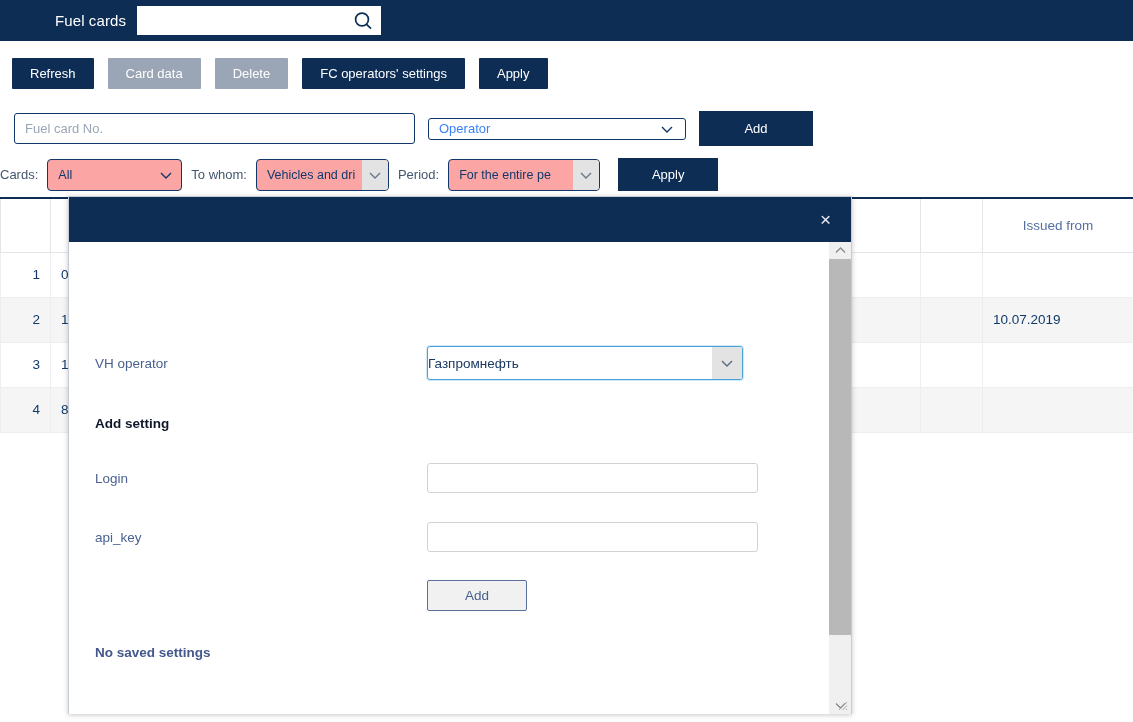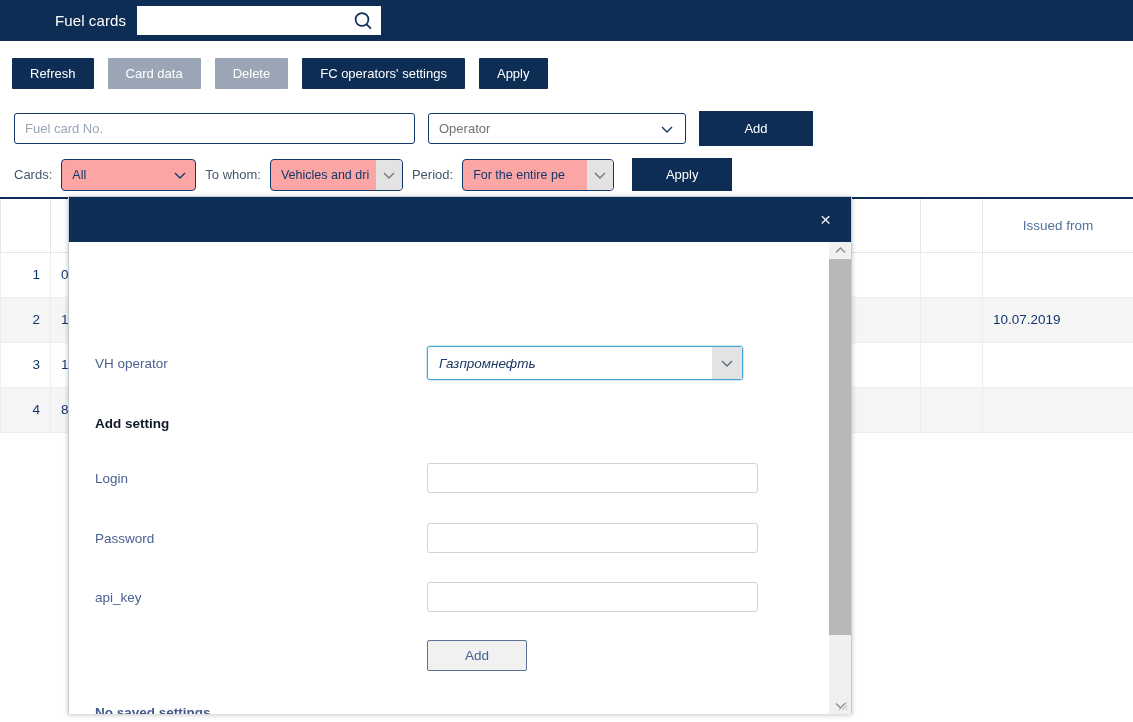--- a/index.html
+++ b/index.html
@@ -52,35 +52,35 @@
     position:absolute; left:0; top:105px; width:1133px; height:47px;
     display:flex; align-items:center; padding-left:14px; gap:13px;
   }
   .fuelcard-input {
     width:401px; height:31px; border:1px solid #12386b; border-radius:3px;
     padding:0 10px; font-size:13px; font-family:"Liberation Sans",sans-serif;
     color:#12386b; outline:none; background:#fff;
   }
   .fuelcard-input::placeholder { color:#9aa6b6; }
   .sel-operator {
-    position:relative; width:258px; height:31px; border:1px solid #12386b;
+    position:relative; width:258px; height:22px; border:1px solid #12386b;
     border-radius:3px; background:#fff; display:flex; align-items:center;
-    padding:0 10px; font-size:13px; color:#737373; cursor:pointer;
+    padding:0 10px; font-size:13px; color:#3b82f6; cursor:pointer;
   }
   .sel-operator .cv { flex:1; overflow:hidden; white-space:nowrap; }
   .chev { width:16px; height:16px; flex:none; }
   .add-btn {
     width:114px; height:35px; background:#0d2d55; color:#fff; border:none;
     font-size:13px; font-family:"Liberation Sans",sans-serif; cursor:pointer;
   }
 
   
   .filterrow {
     position:absolute; left:0; top:152px; width:1133px; height:45px;
-    display:flex; align-items:center; padding-left:14px; gap:9px;
+    display:flex; align-items:center; gap:9px;
   }
   .flabel { font-size:13px; color:#44566f; white-space:nowrap; }
   .combo {
     position:relative; height:32px; border:1px solid #12386b; border-radius:4px;
     background:#fca5a5; display:flex; align-items:center; cursor:pointer;
     font-size:12.5px; color:#12386b; overflow:hidden;
   }
   .combo .cv {
     flex:1; padding-left:10px; overflow:hidden; white-space:nowrap; text-overflow:clip;
   }
@@ -148,21 +148,21 @@
     width:331px; height:30px; border:1px solid #cfd3d8; border-radius:3px;
     background:#fff; outline:none; padding:0 8px;
     font-size:13px; font-family:"Liberation Sans",sans-serif; color:#12386b;
   }
   .op-combo {
     position:relative; width:316px; height:34px; border:1px solid #4aa3d8;
     border-radius:3px; background:#fff; display:flex; align-items:center;
     cursor:pointer; font-size:13.5px; color:#1b3a63; overflow:hidden;
     box-shadow:0 0 0 1px rgba(74,163,216,.25);
   }
-  .op-combo .cv { flex:1; padding-left:11px; white-space:nowrap; overflow:hidden;font-style:italic; }
+  .op-combo .cv { flex:1; white-space:nowrap; overflow:hidden; }
   .op-combo .arrowbox {
     width:30px; height:100%; background:#e3e3e3; display:flex;
     align-items:center; justify-content:center; flex:none;
   }
   .modal-add-btn {
     width:100px; height:31px; background:#f1f1f1; border:1px solid #5b7099;
     border-radius:2px; color:#46618f; font-size:13.5px;
     font-family:"Liberation Sans",sans-serif; cursor:pointer;
   }
   .nosaved {
@@ -326,24 +326,20 @@
 
         <div class="frow" style="margin-top:36px;">
           <span class="fname bold">Add setting</span>
         </div>
 
         <div class="frow" style="margin-top:32px;">
           <span class="fname">Login</span>
           <input class="txtinput" type="text" value="" style="">
         </div>
 
-        <div class="frow" style="margin-top:30px;">
-          <span class="fname">Password</span>
-          <input class="txtinput" type="password" value="" style="">
-        </div>
 
         <div class="frow" style="margin-top:29px;">
           <span class="fname">api_key</span>
           <input class="txtinput" type="text" value="" style="">
         </div>
 
         <div class="frow" style="margin-top:28px;">
           <span class="fname"></span>
           <button class="modal-add-btn">Add</button>
         </div>

